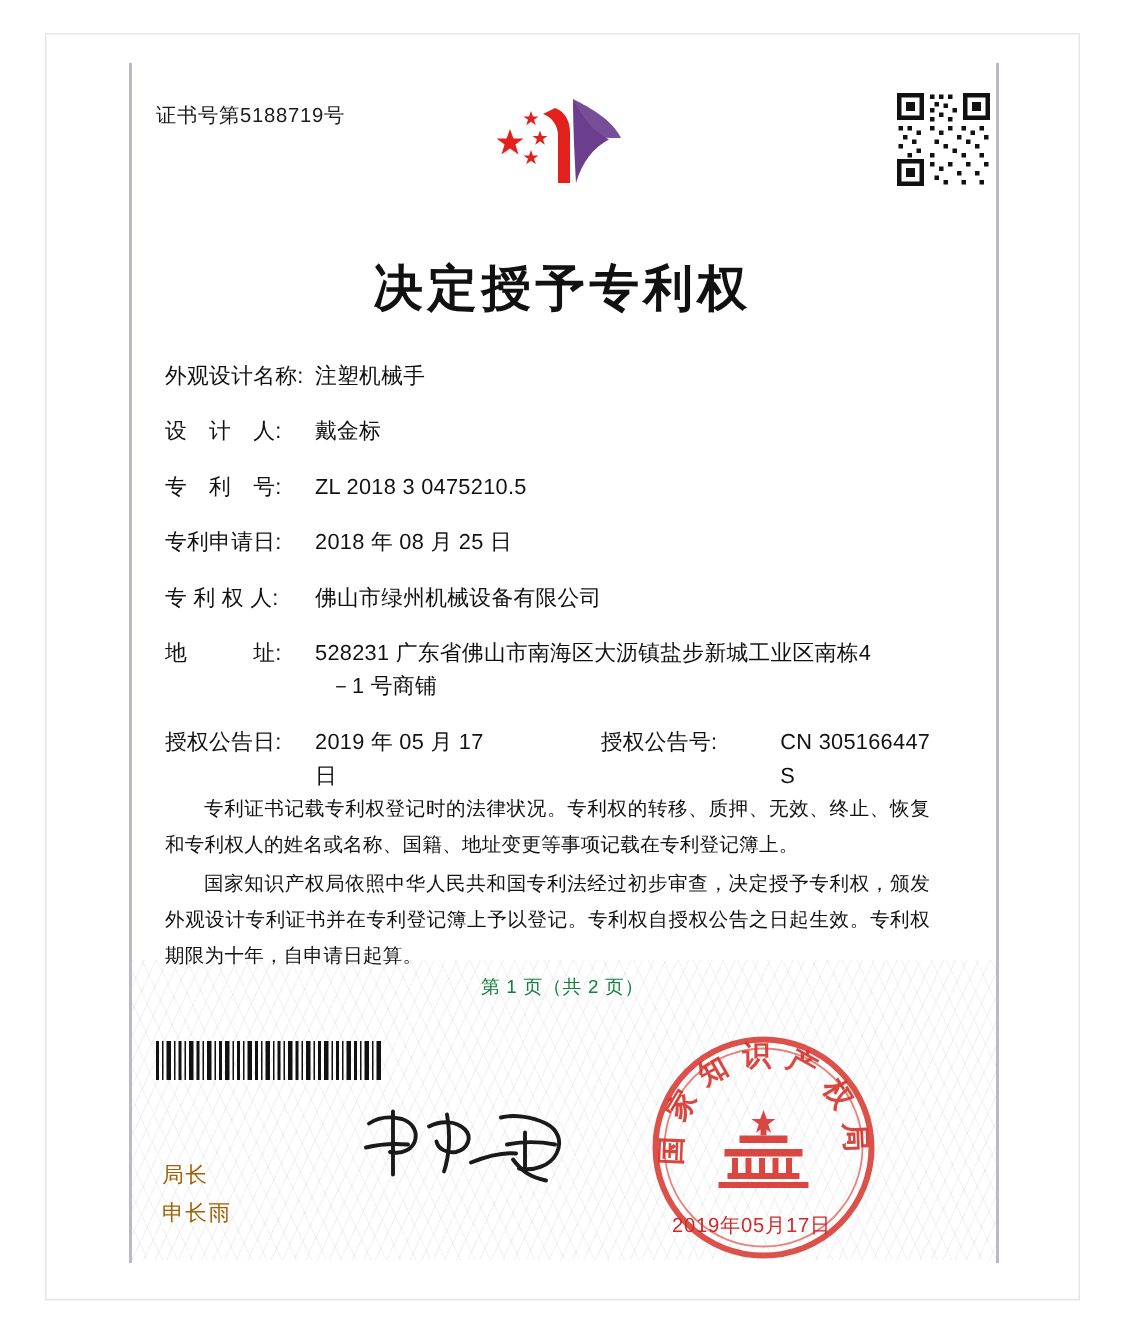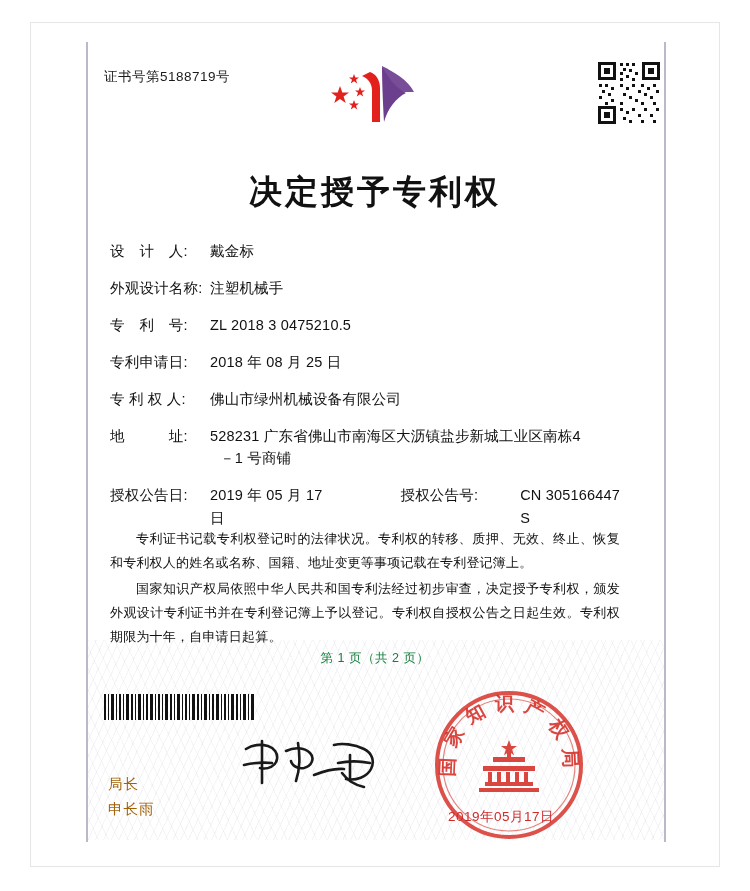--- a/index.html
+++ b/index.html
@@ -282,26 +282,26 @@
         <polygon points="50,25 51.3,28.6 55,28.6 52,30.8 53.2,34.5 50,32.2 46.8,34.5 48,30.8 45,28.6 48.7,28.6"></polygon>
         <polygon points="44,38 45.3,41.6 49,41.6 46,43.8 47.2,47.5 44,45.2 40.8,47.5 42,43.8 39,41.6 42.7,41.6"></polygon>
       </g>
     </svg>
   </div>
 
   <div class="title">决定授予专利权</div>
 
   <div class="fields">
     <div class="field-row">
+      <div class="field-label">外观设计名称:</div>
+      <div class="field-value">注塑机械手</div>
+    </div>
+    <div class="field-row">
       <div class="field-label">设　计　人:</div>
       <div class="field-value">戴金标</div>
-    </div>
-    <div class="field-row">
-      <div class="field-label">外观设计名称:</div>
-      <div class="field-value">注塑机械手</div>
     </div>
     <div class="field-row">
       <div class="field-label">专　利　号:</div>
       <div class="field-value">ZL 2018 3 0475210.5</div>
     </div>
     <div class="field-row">
       <div class="field-label">专利申请日:</div>
       <div class="field-value">2018 年 08 月 25 日</div>
     </div>
     <div class="field-row">

